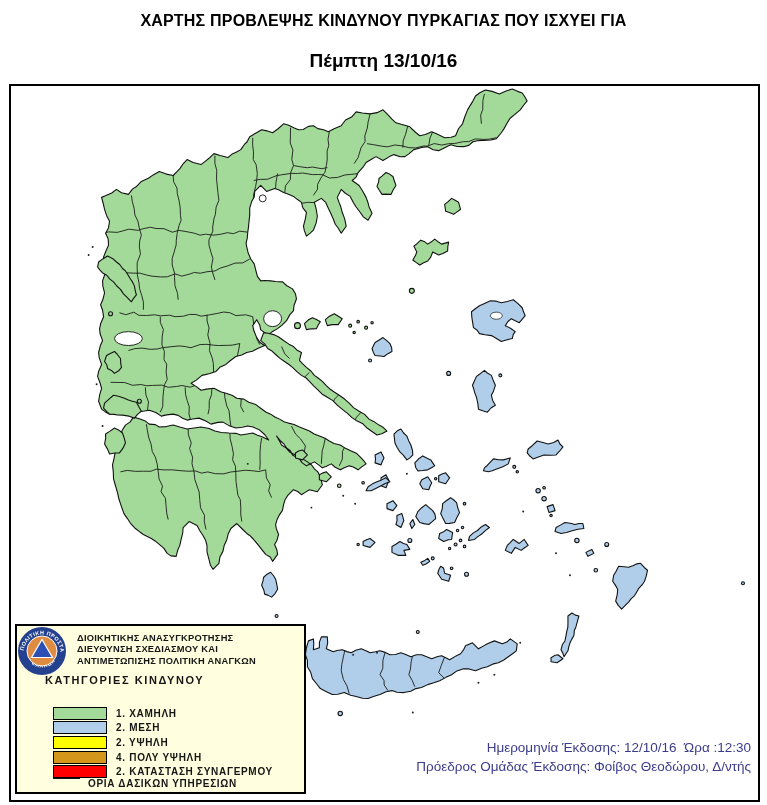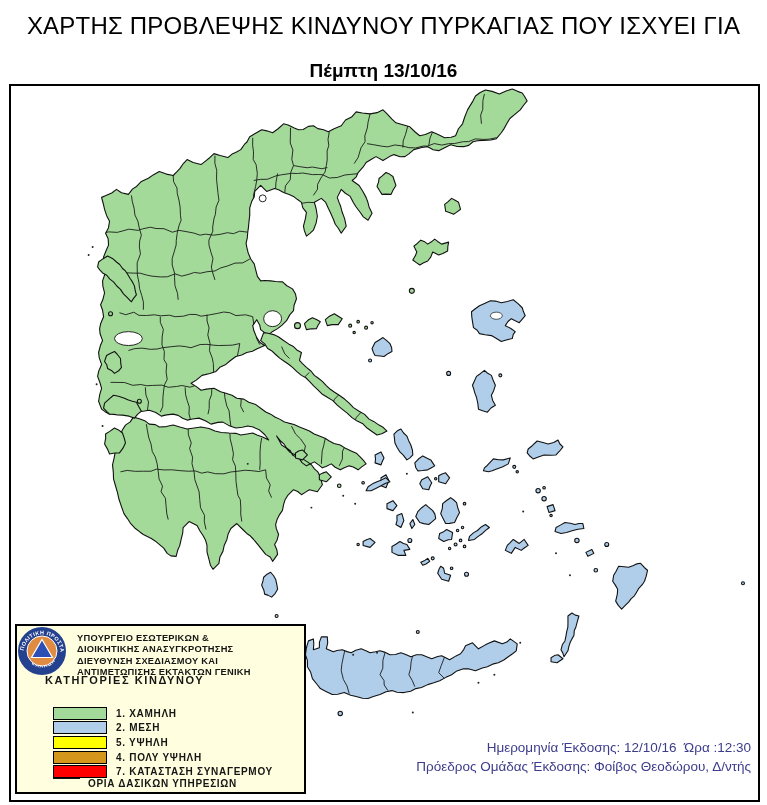--- a/index.html
+++ b/index.html
@@ -1,18 +1,18 @@
 <!DOCTYPE html>
 <html style="--low: #A3DA99; --mid: #B0CEE9;"><head>
 <meta charset="utf-8">
 <style>
   html,body{margin:0;padding:0;background:#fff;}
   #page{position:relative;width:767px;height:805px;background:#fff;font-family:"Liberation Sans",sans-serif;overflow:hidden;}
   #title-block{position:absolute;top:12px;left:0;width:100%;text-align:center;color:#000;}
-  #title-line1{font-size:24px;font-weight:normal;letter-spacing:.2px;}
+  #title-line1{font-size:16px;font-weight:bold;letter-spacing:.2px;}
   #title-line2{font-size:19px;font-weight:bold;margin-top:20px;}
   #map-frame{position:absolute;left:9px;top:84px;width:747px;height:714px;border:2px solid #000;background:#fff;}
   #map-frame svg{position:absolute;left:0;top:0;}
   .coast{stroke:#111;stroke-width:1.1;stroke-linejoin:round;}
   .low{fill:var(--low);}
   .mid{fill:var(--mid);}
   .bnd path{fill:none;stroke:#1a1a1a;stroke-width:.9;stroke-linejoin:round;}
   .gulf{fill:#fff;stroke:#111;stroke-width:.9;}
   
   #legend{position:absolute;left:4px;top:538px;width:287px;height:166px;background:#FFFFDF;border:2px solid #000;}
@@ -223,46 +223,45 @@
         <text font-size="5.4" font-weight="bold" fill="#fff" letter-spacing=".4">
           <textPath href="#arcTop" startOffset="4%" id="logo-top-text">ΠΟΛΙΤΙΚΗ ΠΡΟΣΤΑΣΙΑ</textPath>
         </text>
         <text font-size="5.2" font-weight="bold" fill="#fff" letter-spacing="1">
           <textPath href="#arcBot" startOffset="28%" id="logo-bot-text">ΕΛΛΑΔΑ</textPath>
         </text>
         <circle cx="25" cy="25" r="15" fill="#DF8B42" stroke="#fff" stroke-width="1"></circle>
         <path d="M25 13.5 L35.5 31.5 L14.5 31.5 Z" fill="#2B4FB5" stroke="#fff" stroke-width="1.2"></path>
       </svg>
       <div id="agency">
-        <div>ΥΠΟΥΡΓΕΙΟ ΕΣΩΤΕΡΙΚΩΝ &amp;</div>
         <div>ΔΙΟΙΚΗΤΙΚΗΣ ΑΝΑΣΥΓΚΡΟΤΗΣΗΣ</div>
         <div>ΔΙΕΥΘΥΝΣΗ ΣΧΕΔΙΑΣΜΟΥ ΚΑΙ</div>
-        <div>ΑΝΤΙΜΕΤΩΠΙΣΗΣ ΕΚΤΑΚΤΩΝ ΓΕΝΙΚΗ</div>
+        <div>ΑΝΤΙΜΕΤΩΠΙΣΗΣ ΠΟΛΙΤΙΚΗ ΑΝΑΓΚΩΝ</div>
       </div>
       <div id="legend-heading">ΚΑΤΗΓΟΡΙΕΣ ΚΙΝΔΥΝΟΥ</div>
       <div id="legend-rows">
           <div class="lrow">
             <span class="sw" style="background: rgb(163, 218, 153);"></span>
             <span class="ll">1. ΧΑΜΗΛΗ</span>
           </div>
           <div class="lrow">
             <span class="sw" style="background: rgb(176, 206, 233);"></span>
             <span class="ll">2. ΜΕΣΗ</span>
           </div>
           <div class="lrow">
             <span class="sw" style="background: rgb(255, 255, 0);"></span>
-            <span class="ll">5. ΥΨΗΛΗ</span>
+            <span class="ll">2. ΥΨΗΛΗ</span>
           </div>
           <div class="lrow">
             <span class="sw" style="background: rgb(212, 151, 27);"></span>
             <span class="ll">4. ΠΟΛΥ ΥΨΗΛΗ</span>
           </div>
           <div class="lrow">
             <span class="sw" style="background: rgb(255, 0, 0);"></span>
-            <span class="ll">7. ΚΑΤΑΣΤΑΣΗ ΣΥΝΑΓΕΡΜΟΥ</span>
+            <span class="ll">2. ΚΑΤΑΣΤΑΣΗ ΣΥΝΑΓΕΡΜΟΥ</span>
           </div>
         </div>
       <div id="legend-borders-row">
         <span id="borders-line"></span>
         <span class="ll">ΟΡΙΑ ΔΑΣΙΚΩΝ ΥΠΗΡΕΣΙΩΝ</span>
       </div>
     </div>
 
     <div id="footer">
       <div>Ημερομηνία Έκδοσης: 12/10/16 &nbsp;Ώρα :12:30</div>

